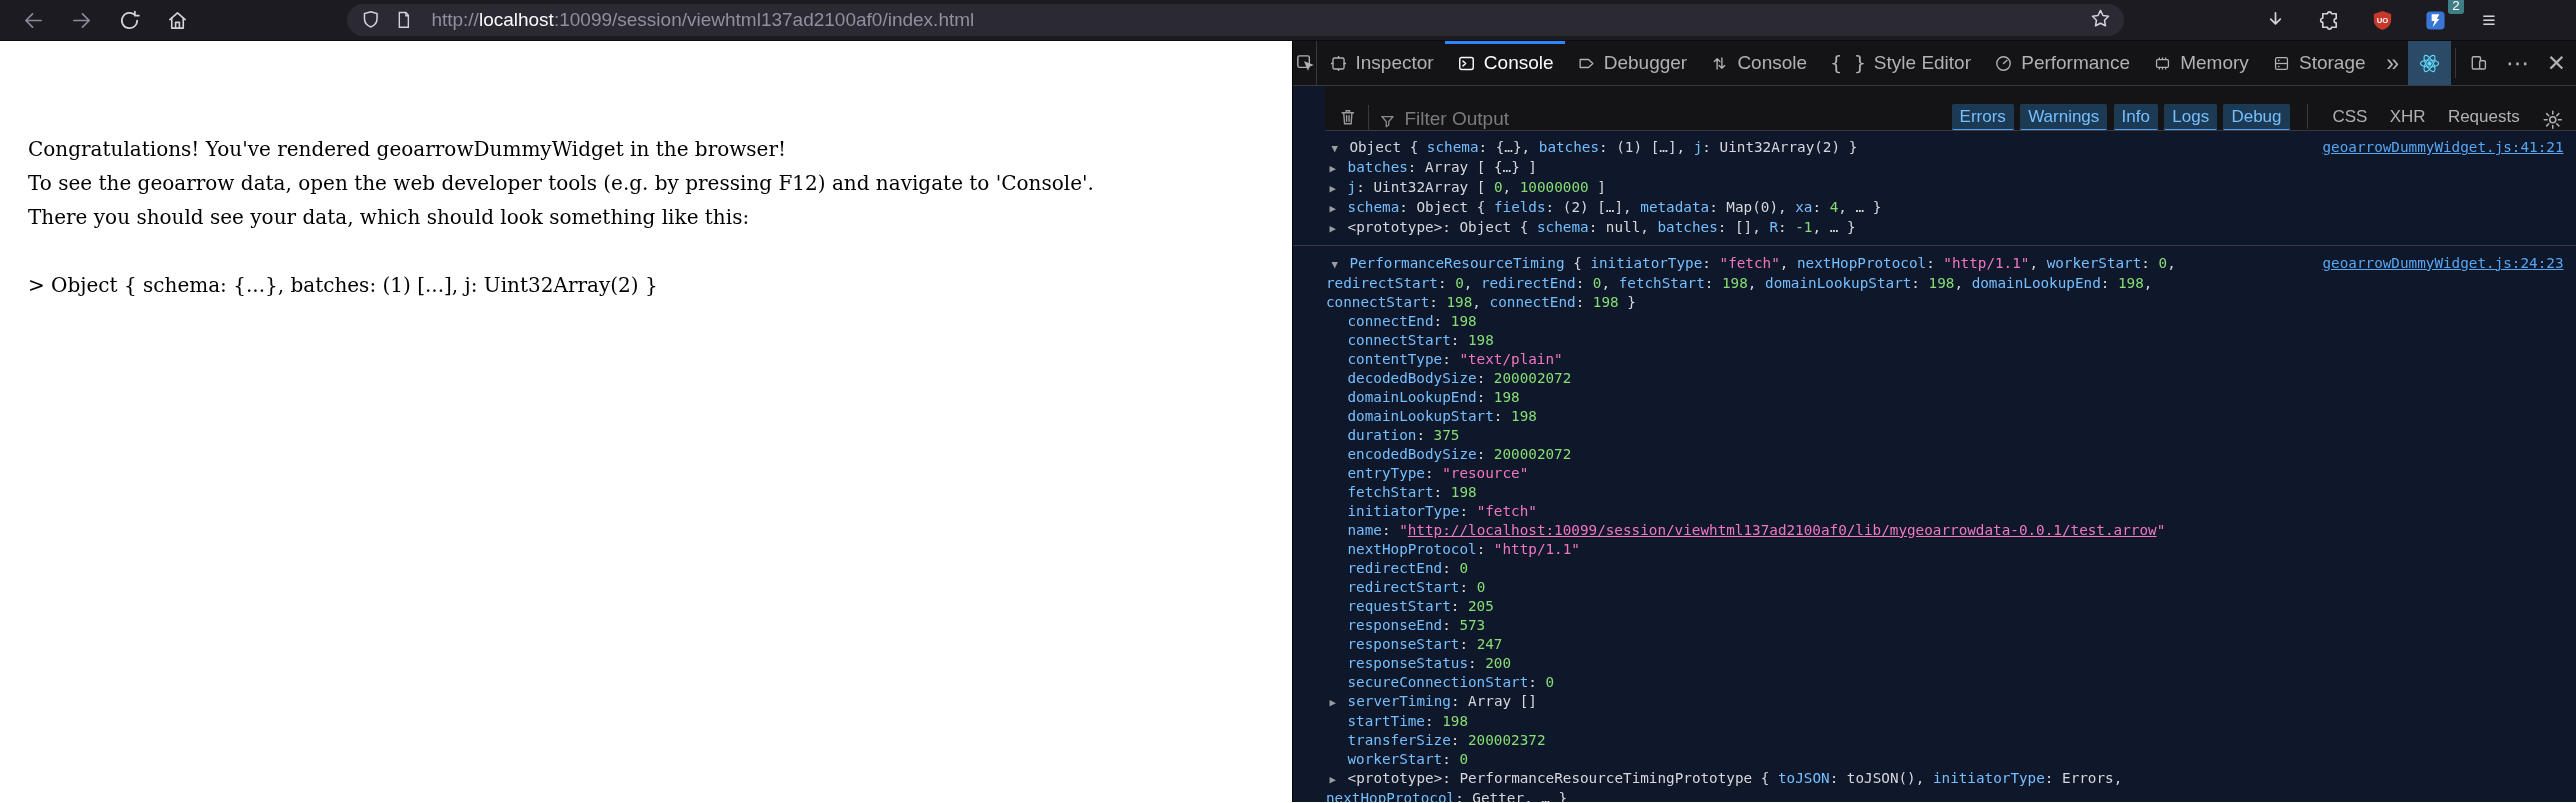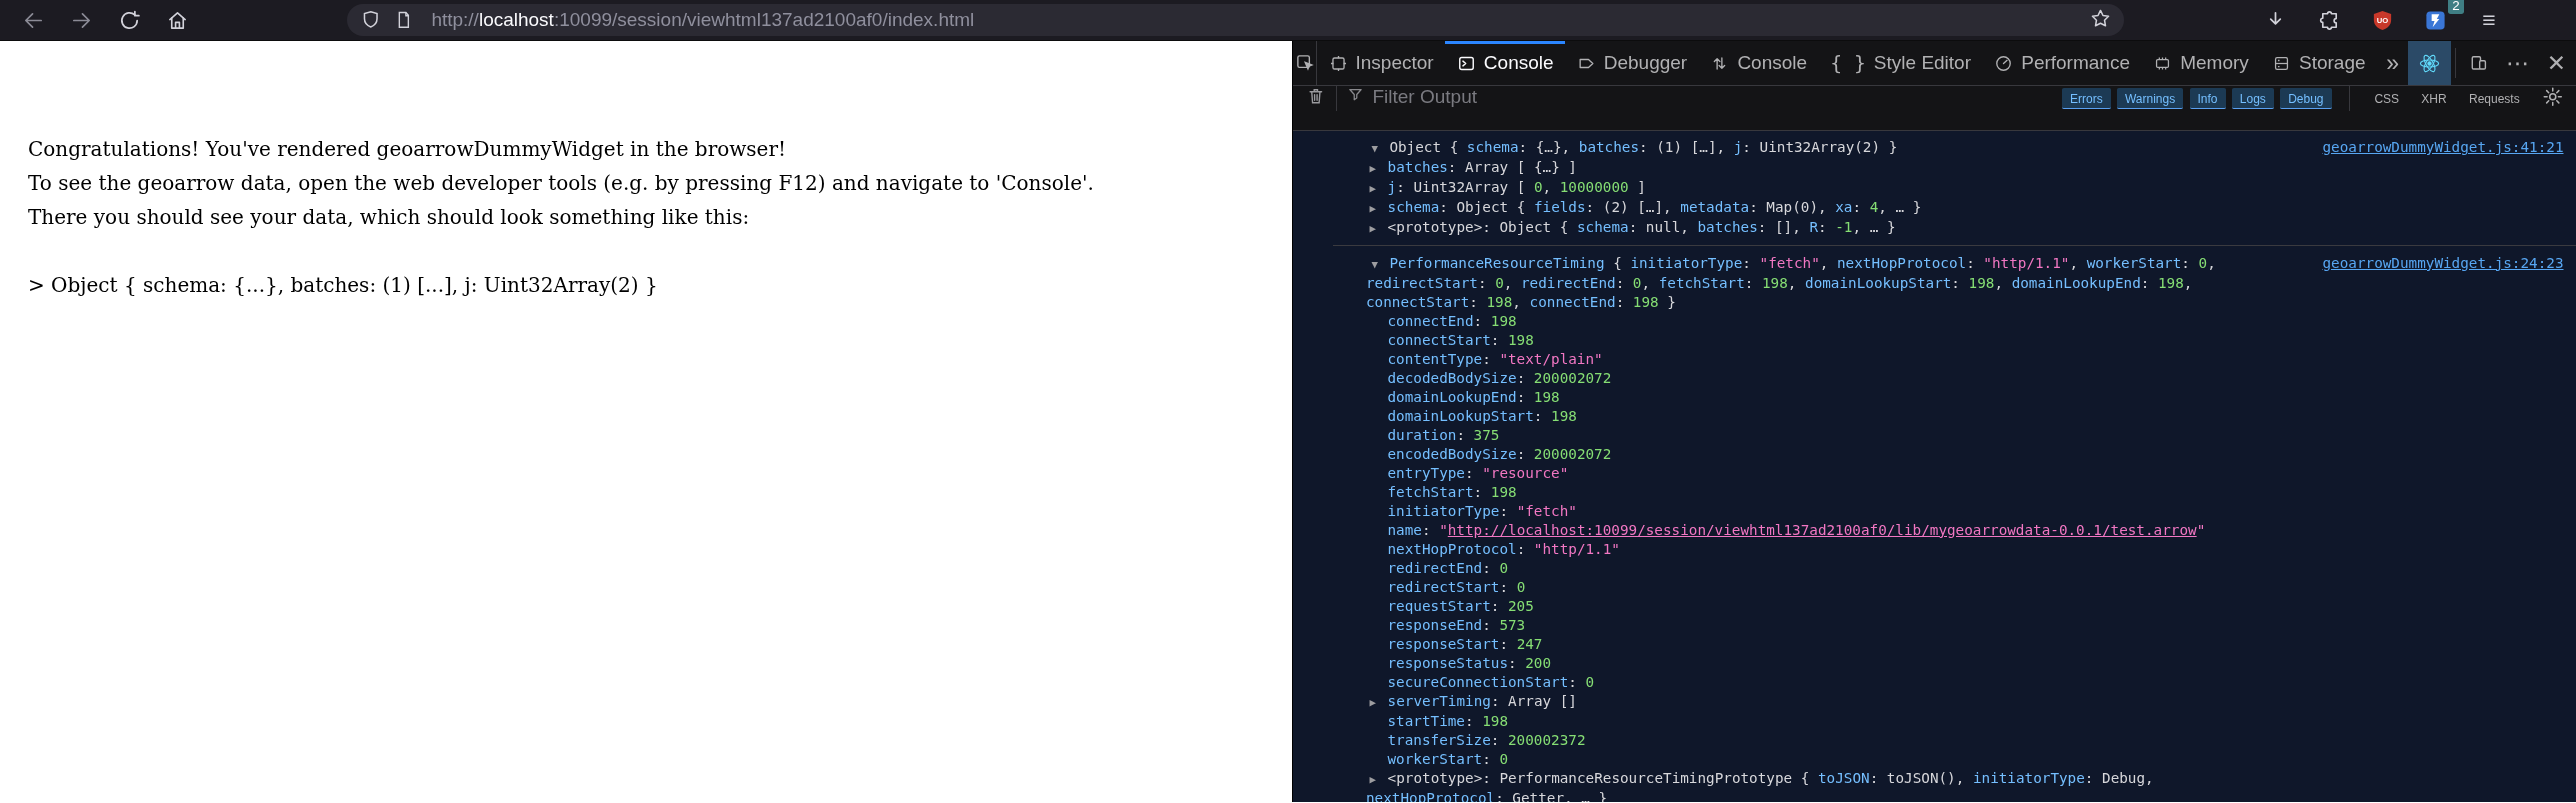--- a/index.html
+++ b/index.html
@@ -47,31 +47,31 @@
   .dt-tab.active::before { content:""; position:absolute; top:0; left:0; right:0;
                            height:2.7px; background:#2b86ff; }
   .dt-more { display:flex; align-items:center; padding:0 9px; color:#b1b1b3; font-size:23px; }
   .dt-right { margin-left:auto; display:flex; align-items:stretch; }
   .react-box { width:43px; background:#2b4a67; display:flex; align-items:center; justify-content:center; }
   .dt-sep { width:0.9px; background:#38383d; margin:7.2px 3.6px; }
   .dt-ico { width:39px; display:flex; align-items:center; justify-content:center;
             color:#b1b1b3; font-size:23px; }
 
   .dt-filterbar { height:45px; background:#141416; border-bottom:0.9px solid #38383d;
-                  display:flex; align-items:flex-start; padding:0 12.5px; }
+                  display:flex; align-items:flex-end; padding:0 12.5px;margin-left:32px; }
   .fb-sep { width:0.9px; height:25px; background:#38383d; margin:0 10.7px; }
   .filter-placeholder { color:#7a7a80; font-size:19px; margin-left:8px; }
-  .chips { margin-left:auto; display:flex; align-items:center; gap:6.3px; font-size:12px; }
+  .chips { margin-left:auto; display:flex; align-items:center; gap:6.3px; font-size:17px; }
   .chip { padding:3.6px 8px 1.8px; border-radius:1.8px; color:#b1b1b3; border-bottom:1.8px solid transparent; }
   .chip.on { color:#75bfff; background:#1c3a54; border-bottom:1.8px solid #5aa0f0; }
   .gear { margin-left:14.3px; display:flex; align-items:center; }
 
   
   .dt-console { flex:1; overflow:hidden; font-family:"DejaVu Sans Mono",monospace;
-                font-size:14.3px; line-height:19px; color:#d7d7db;margin-left:40px; }
+                font-size:14.3px; line-height:19px; color:#d7d7db; }
   .c-entry { position:relative; padding:7.2px 10.7px 7.2px 33px; border-bottom:0.9px solid #3a3a3f; }
   .c-msg { max-width:931px; }
   .c-row.r-hdr { text-indent:5.4px; }
   .c-row.r-c   { text-indent:21.5px; }
   .c-row.r-ca  { text-indent:3.6px; }
   .arrow { display:inline-block; width:18px; color:#9d9da0; font-size:10.7px; text-indent:0; }
   .c-plain { color:#d7d7db; }
   .c-key   { color:#75bfff; }
   .c-cls   { color:#75bfff; }
   .c-num   { color:#86de74; }
@@ -324,20 +324,20 @@
             <div class="c-row r-c"><span class="c-key">redirectStart</span><span class="c-plain">: </span><span class="c-num">0</span></div>
             <div class="c-row r-c"><span class="c-key">requestStart</span><span class="c-plain">: </span><span class="c-num">205</span></div>
             <div class="c-row r-c"><span class="c-key">responseEnd</span><span class="c-plain">: </span><span class="c-num">573</span></div>
             <div class="c-row r-c"><span class="c-key">responseStart</span><span class="c-plain">: </span><span class="c-num">247</span></div>
             <div class="c-row r-c"><span class="c-key">responseStatus</span><span class="c-plain">: </span><span class="c-num">200</span></div>
             <div class="c-row r-c"><span class="c-key">secureConnectionStart</span><span class="c-plain">: </span><span class="c-num">0</span></div>
             <div class="c-row r-ca"><span class="arrow">▶</span><span class="c-key">serverTiming</span><span class="c-plain">: Array []</span></div>
             <div class="c-row r-c"><span class="c-key">startTime</span><span class="c-plain">: </span><span class="c-num">198</span></div>
             <div class="c-row r-c"><span class="c-key">transferSize</span><span class="c-plain">: </span><span class="c-num">200002372</span></div>
             <div class="c-row r-c"><span class="c-key">workerStart</span><span class="c-plain">: </span><span class="c-num">0</span></div>
-            <div class="c-row r-ca"><span class="arrow">▶</span><span class="c-plain">&lt;prototype&gt;: PerformanceResourceTimingPrototype { </span><span class="c-key">toJSON</span><span class="c-plain">: toJSON(), </span><span class="c-key">initiatorType</span><span class="c-plain">: Debug, </span><span class="c-key">nextHopProtocol</span><span class="c-plain">: Getter, … }</span></div>
+            <div class="c-row r-ca"><span class="arrow">▶</span><span class="c-plain">&lt;prototype&gt;: PerformanceResourceTimingPrototype { </span><span class="c-key">toJSON</span><span class="c-plain">: toJSON(), </span><span class="c-key">initiatorType</span><span class="c-plain">: Errors, </span><span class="c-key">nextHopProtocol</span><span class="c-plain">: Getter, … }</span></div>
           </div>
           <a class="src-link">geoarrowDummyWidget.js:24:23</a>
         </div>
       </div>
   </div>
 </div>
 
 
 </body></html>

